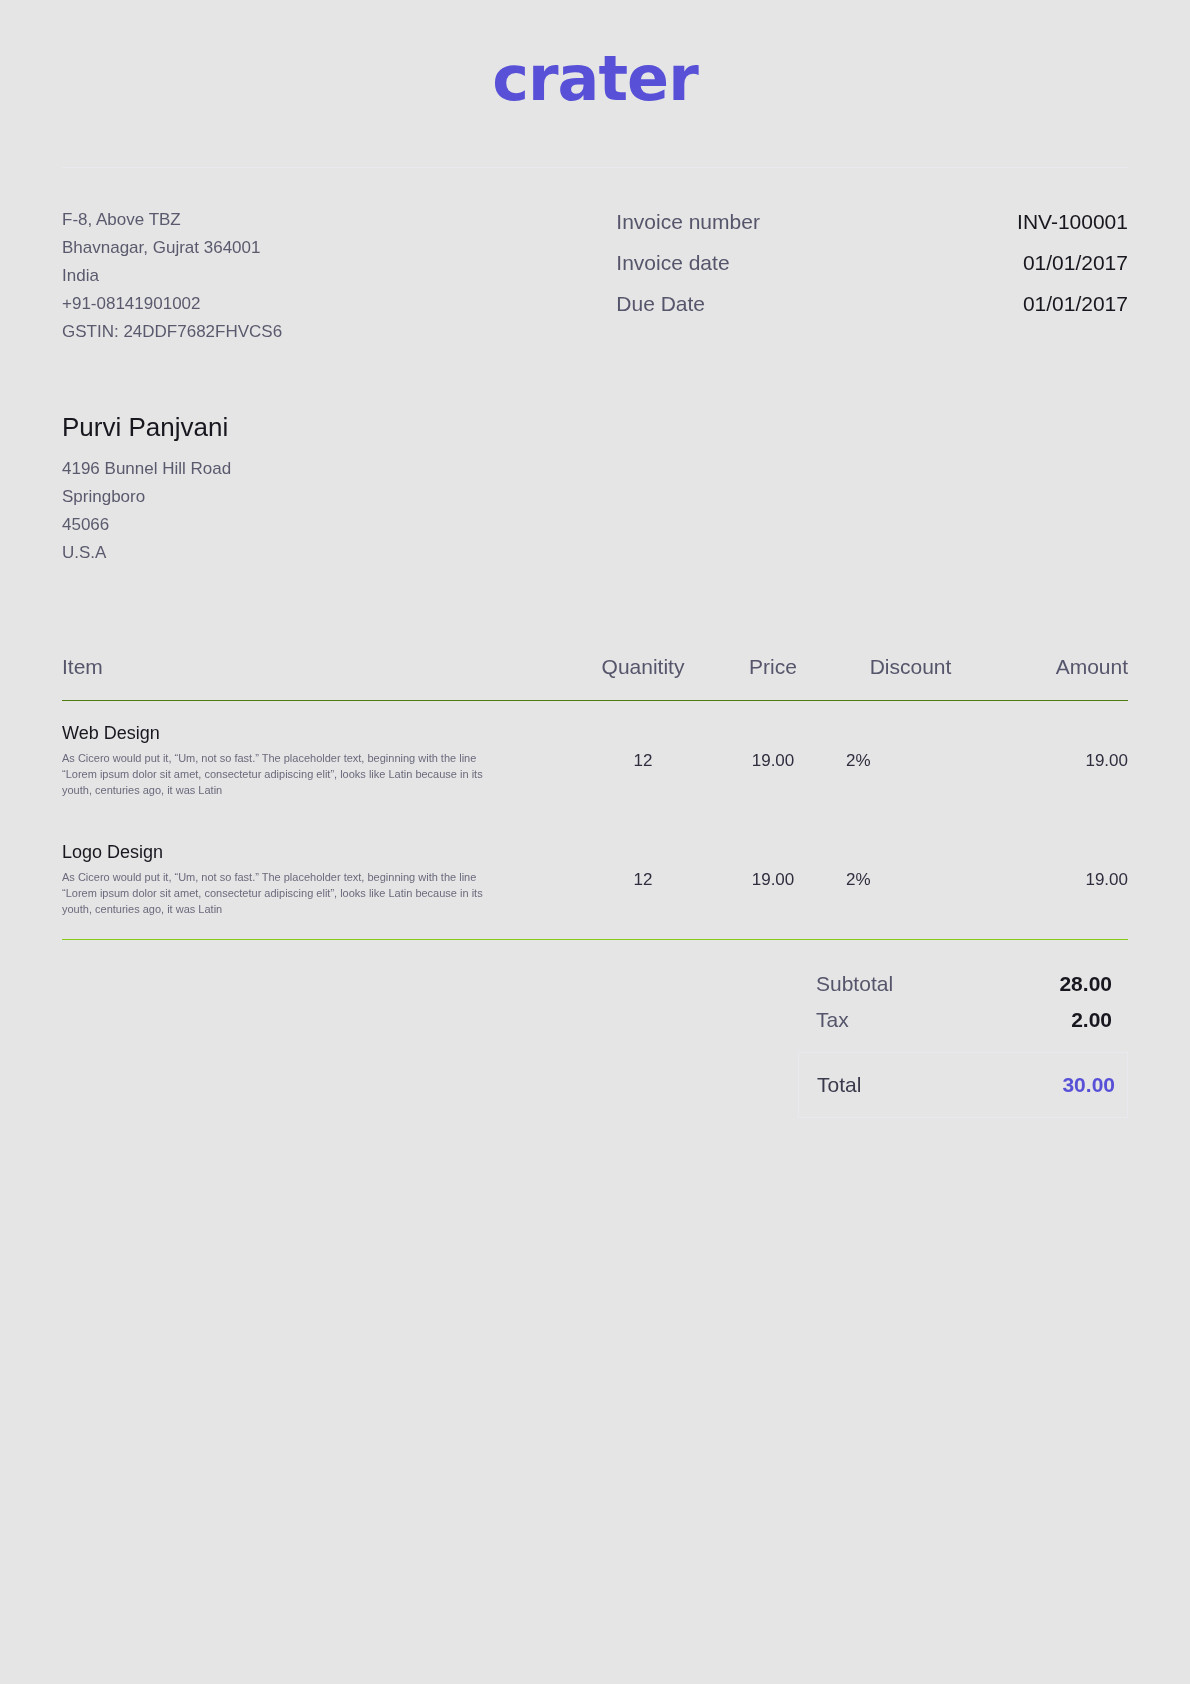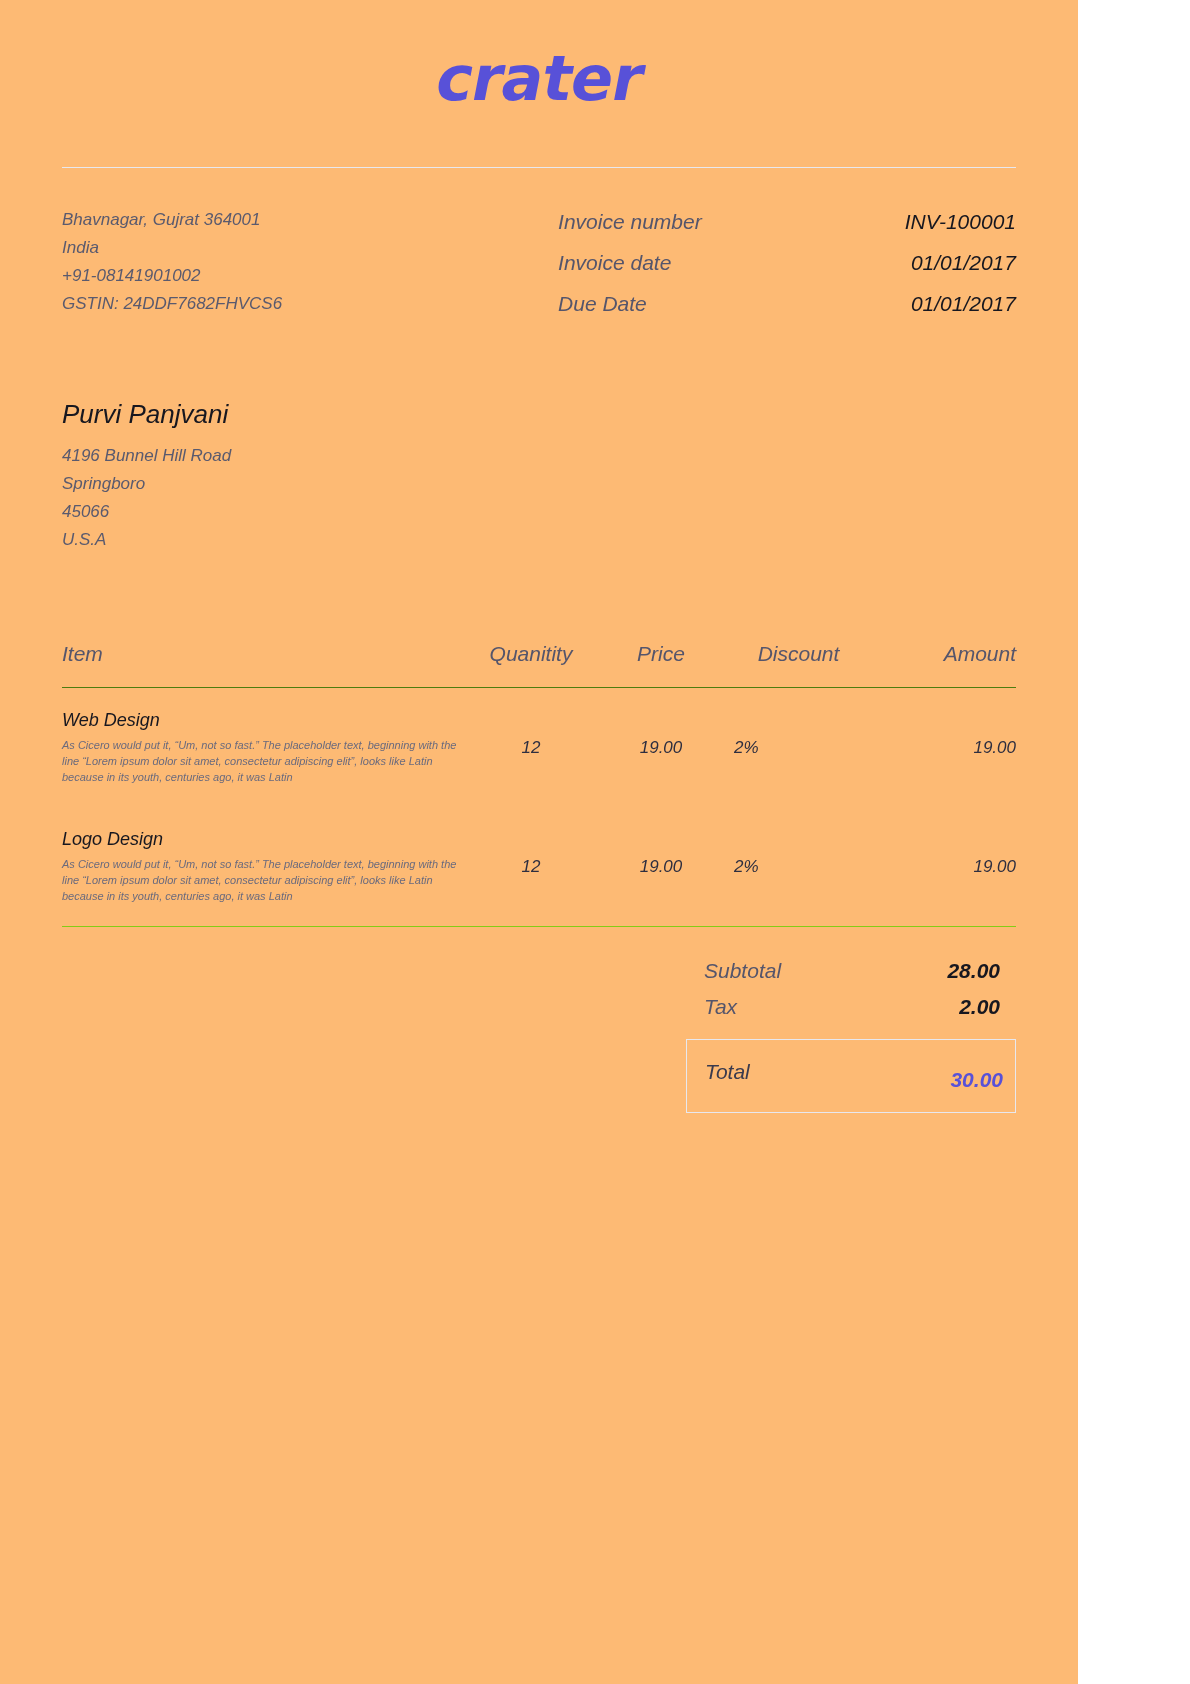--- a/index.html
+++ b/index.html
@@ -5,24 +5,23 @@
   * { box-sizing: border-box; margin: 0; padding: 0; }
   html, body {
     width: 1190px;
     height: 1684px;
     background: #ffffff;
     font-family: "Liberation Sans", sans-serif;
     color: #3b3b52;
   }
   .page {
     position: relative;
-    width: 1078px;
+    width: 1190px;
     height: 1684px;
-    background: #fdba74;
-    font-style: italic;
+    background: #e5e5e5;
   }
 
   
   .logo-wrap {
     padding-top: 48px;
     display: flex;
     justify-content: center;
     align-items: center;
   }
   .logo-text {
@@ -170,36 +169,37 @@
   }
   .tot-total {
     margin-top: 14px;
     border: 1px solid #e8e8ee;
     padding: 20px 12px 20px 18px;
     display: flex;
     justify-content: space-between;
     align-items: flex-start;
   }
   .tot-total .tot-label { color: #3a3a4d; }
-  .tot-total .tot-value { color: #5851d8; font-weight: 700; margin-top: 8px; }
+  .tot-total .tot-value { color: #5851d8; font-weight: 700; }
 </style>
 </head>
 <body>
 
 <div class="page">
 
   <div class="logo-wrap">
     <div class="logo-text">crater</div>
   </div>
 
   <div class="top-rule"></div>
 
   <div class="header">
 
     <div class="from-block">
+      <div class="addr-line">F-8, Above TBZ</div>
       <div class="addr-line">Bhavnagar, Gujrat 364001</div>
       <div class="addr-line">India</div>
       <div class="addr-line">+91-08141901002</div>
       <div class="addr-line">GSTIN: 24DDF7682FHVCS6</div>
     </div>
 
     <div class="meta-block">
       <div class="meta-row">
         <div class="meta-label">Invoice number</div>
         <div class="meta-value">INV-100001</div>

